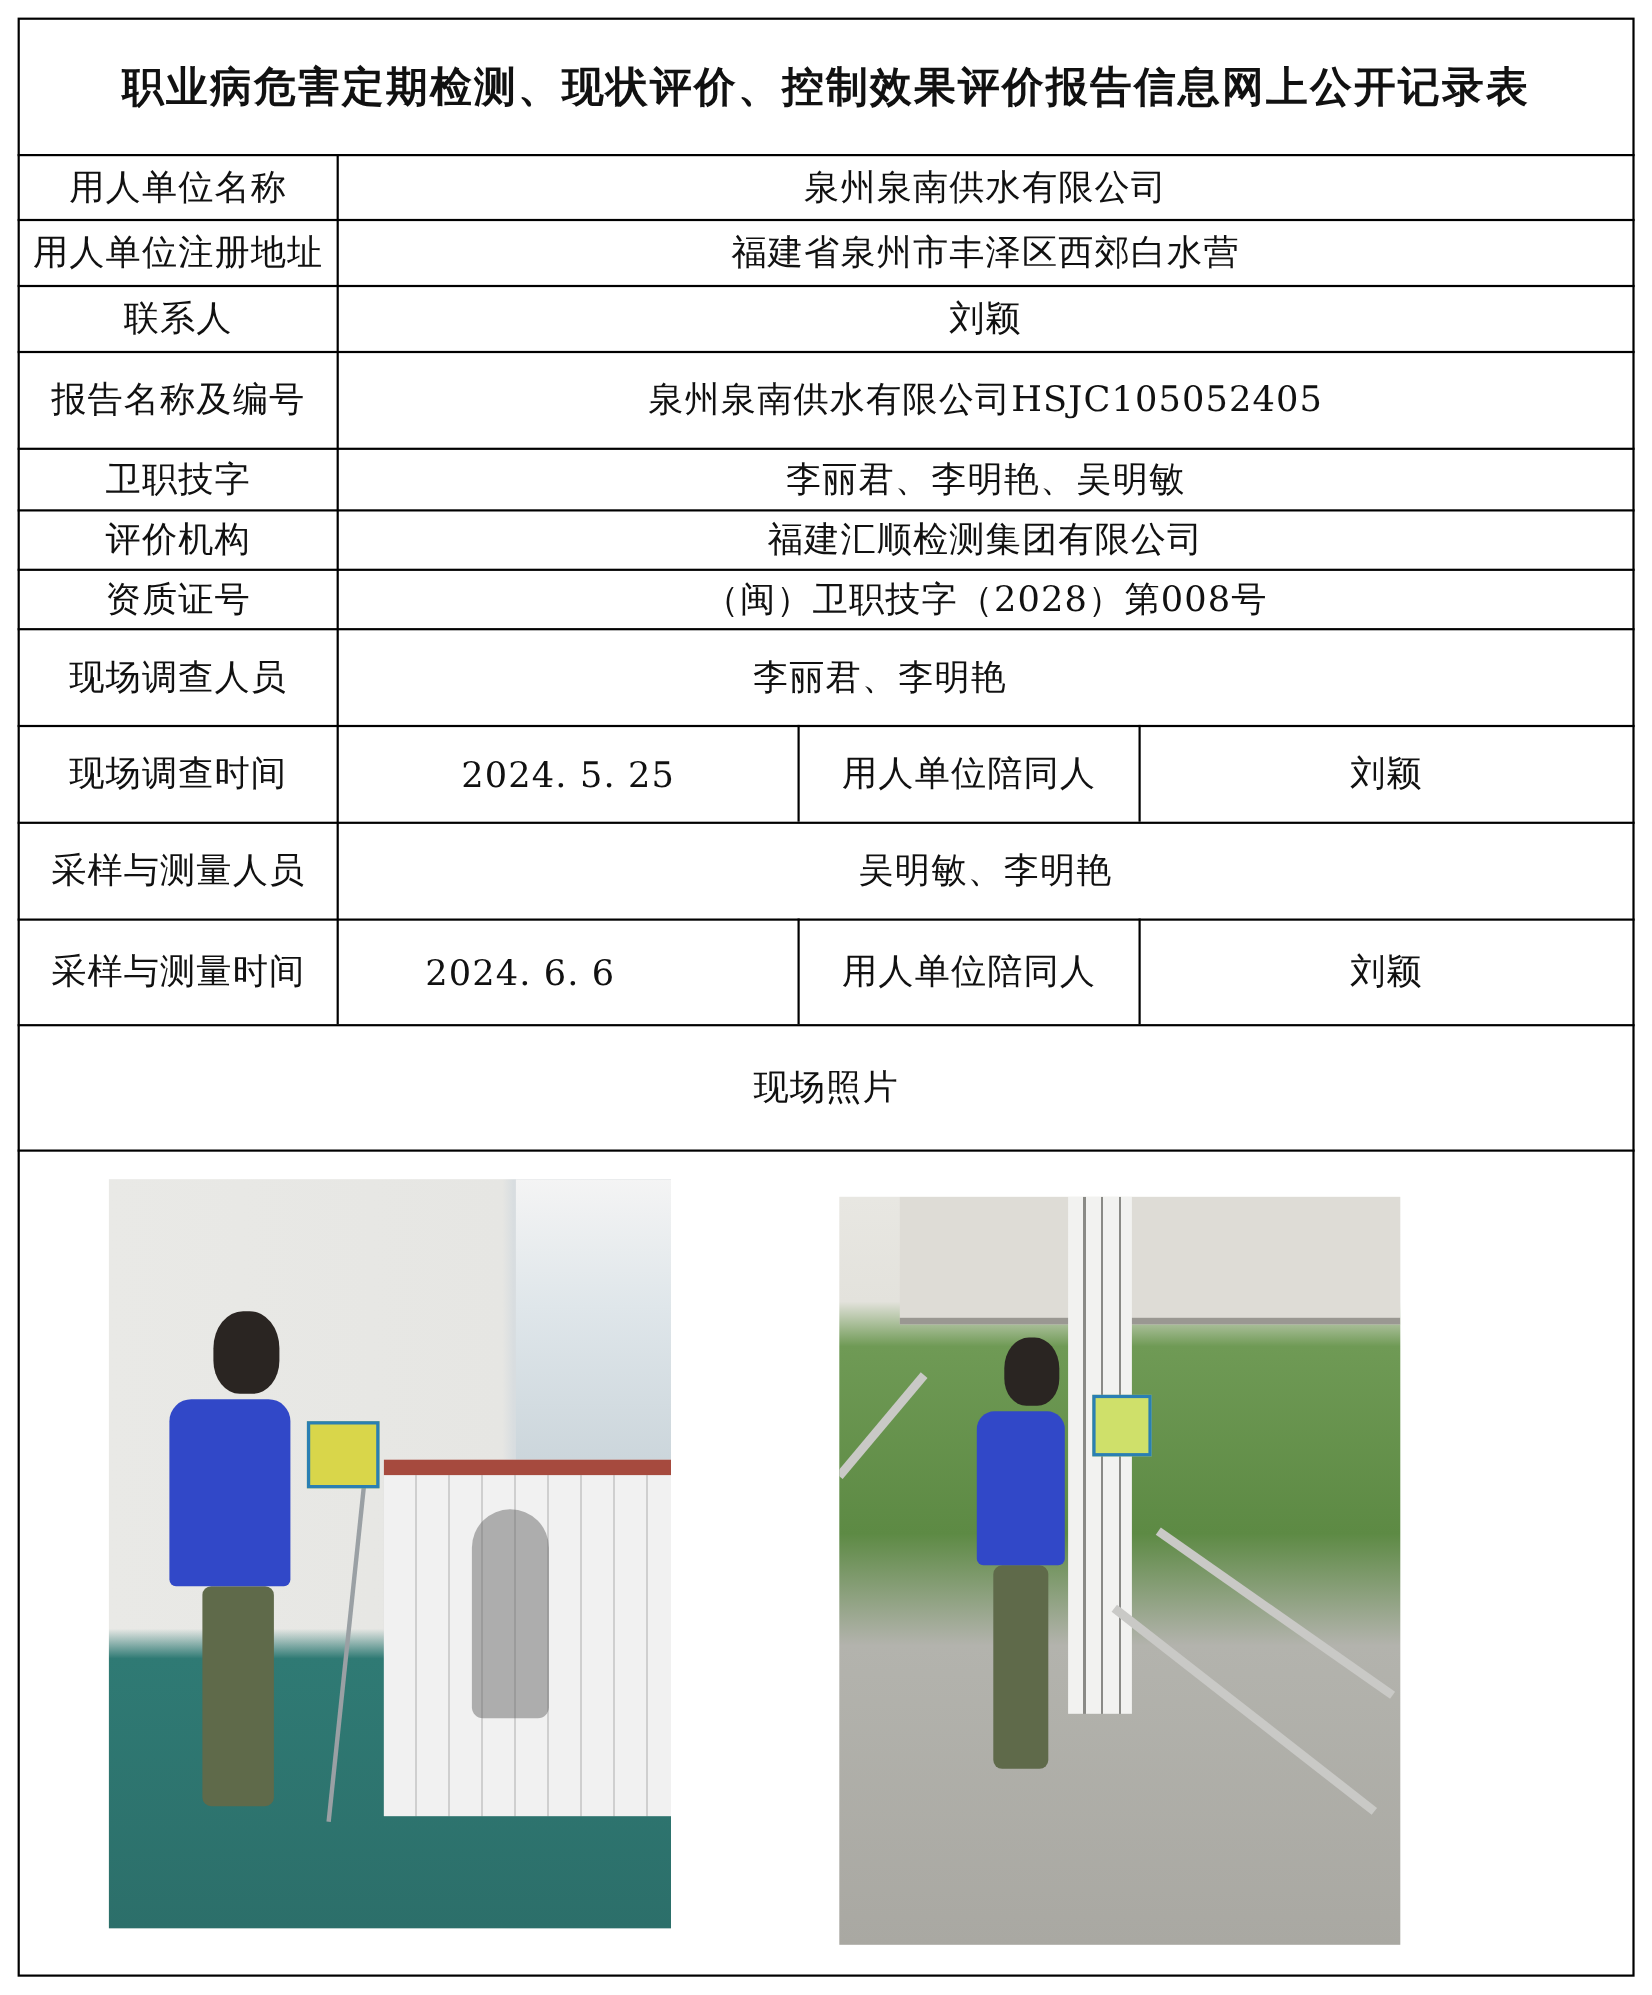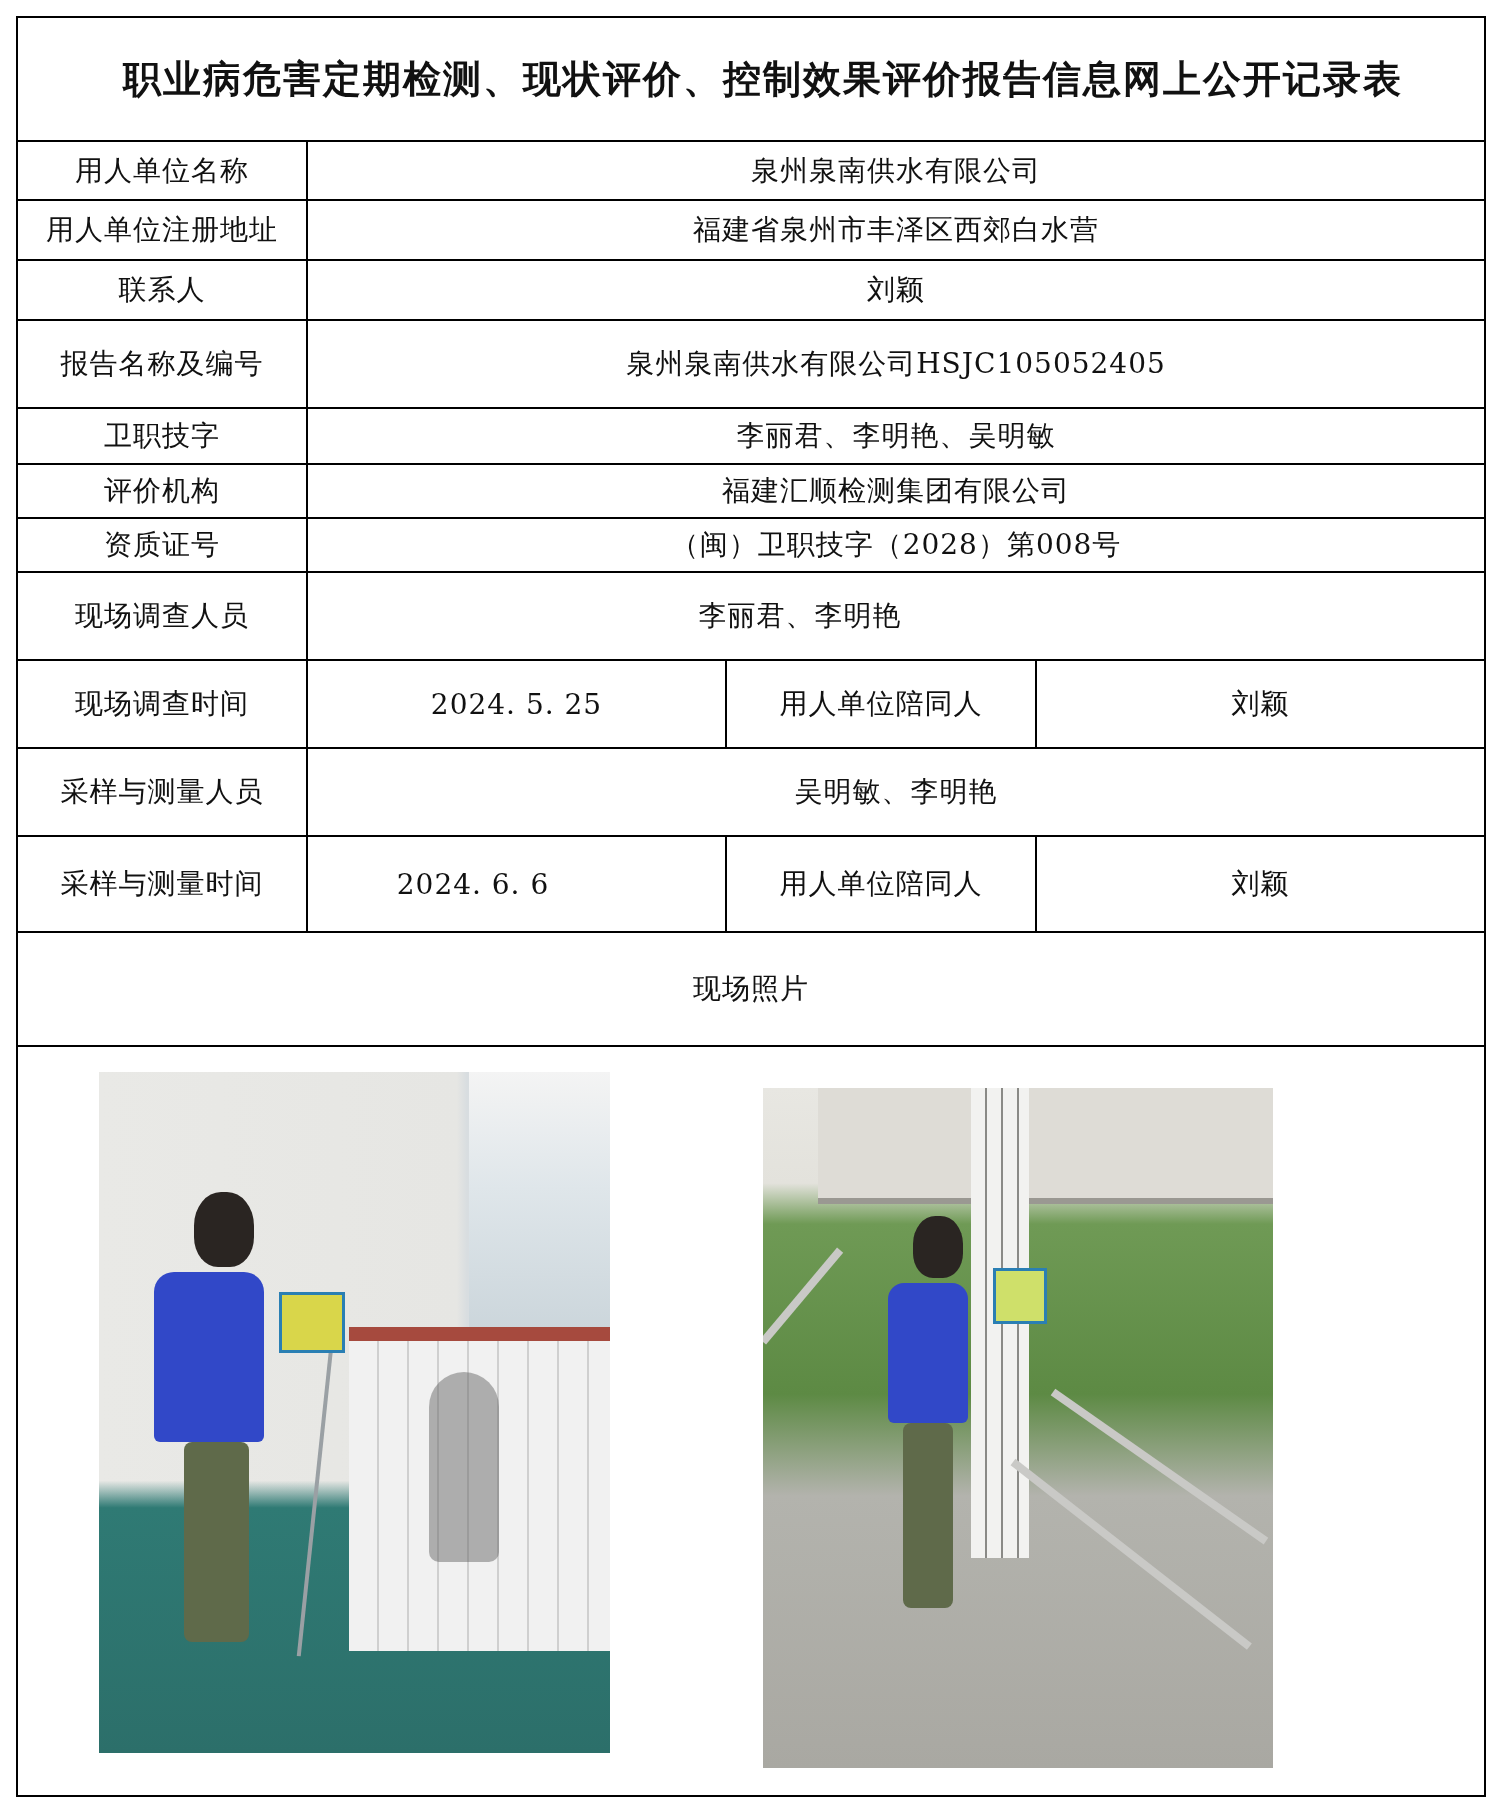--- a/index.html
+++ b/index.html
@@ -3,22 +3,22 @@
 <meta charset="utf-8">
 <style>
   html, body { margin: 0; padding: 0; background: #ffffff; }
   body { width: 1502px; height: 1814px; position: relative; overflow: hidden;
          font-family: "DejaVu Serif", "Liberation Serif", serif; color: #111; }
   .sheet { position: absolute; left: 16px; top: 16px; width: 1470px; height: 1781px;
            border: 2px solid #000; box-sizing: border-box; }
   .hline { position: absolute; left: 16px; width: 1470px; height: 0; border-top: 2px solid #000; }
   .vline { position: absolute; width: 0; border-left: 2px solid #000; }
   .cell { position: absolute; display: flex; align-items: center; justify-content: center;
-          text-align: center; font-size: 28px; letter-spacing: 1px; white-space: nowrap; }
-  .title { font-size: 38px; font-weight: bold; letter-spacing: 2px; padding-left: 12px; }
+          text-align: center; font-size: 32px; letter-spacing: 1px; white-space: nowrap; }
+  .title { font-size: 38px; font-weight: bold; letter-spacing: 2px; }
   .photo { position: absolute; overflow: hidden; }
   .p1 { left: 99px; top: 1072px; width: 511px; height: 681px;
         background:
           linear-gradient(180deg, rgba(0,0,0,0) 0%, rgba(0,0,0,0) 60%, #2f7a74 64%, #2c6f6a 100%),
           linear-gradient(90deg, #e9e9e6 0%, #e6e6e3 70%, #d8dde0 72%, #cfd6da 100%); }
   .p1 .wall-right { position:absolute; left: 370px; top: 0; width: 141px; height: 290px;
         background: linear-gradient(180deg,#f4f4f4 0%, #dfe6ea 40%, #c7d2d8 100%); }
   .p1 .counter { position:absolute; left: 250px; top: 255px; width: 261px; height: 310px;
         background: repeating-linear-gradient(90deg,#f1f1f1 0 28px,#cfcfcf 28px 30px),
                     #eee; border-top: 14px solid #a64a3e; }

